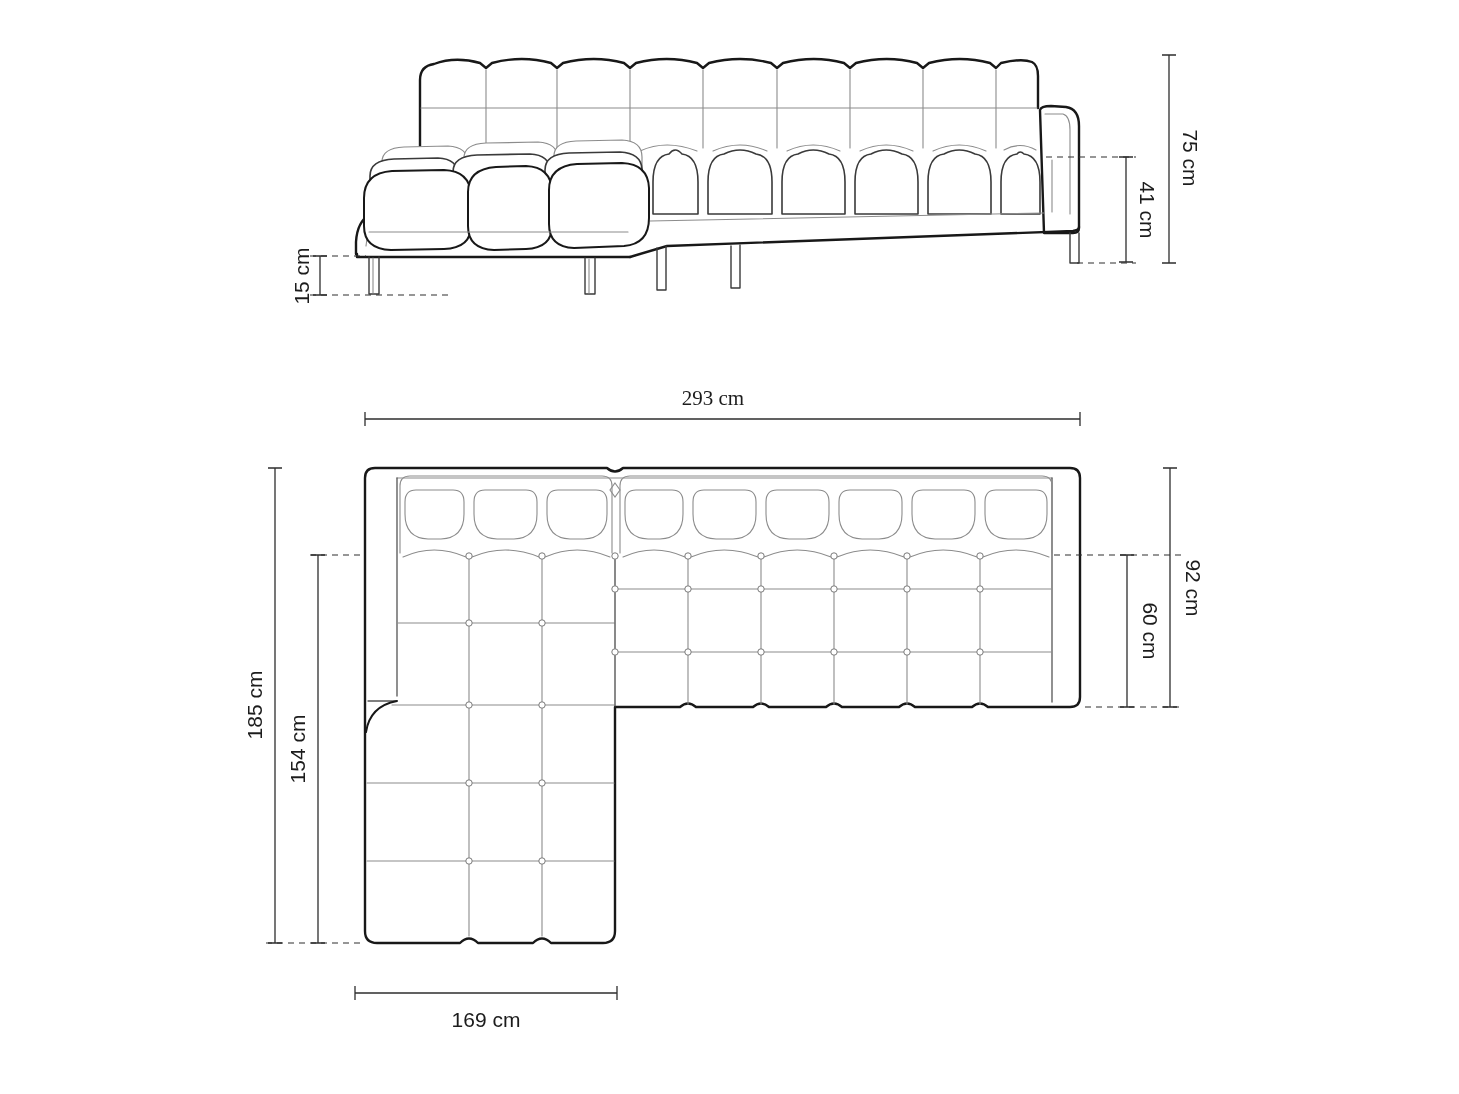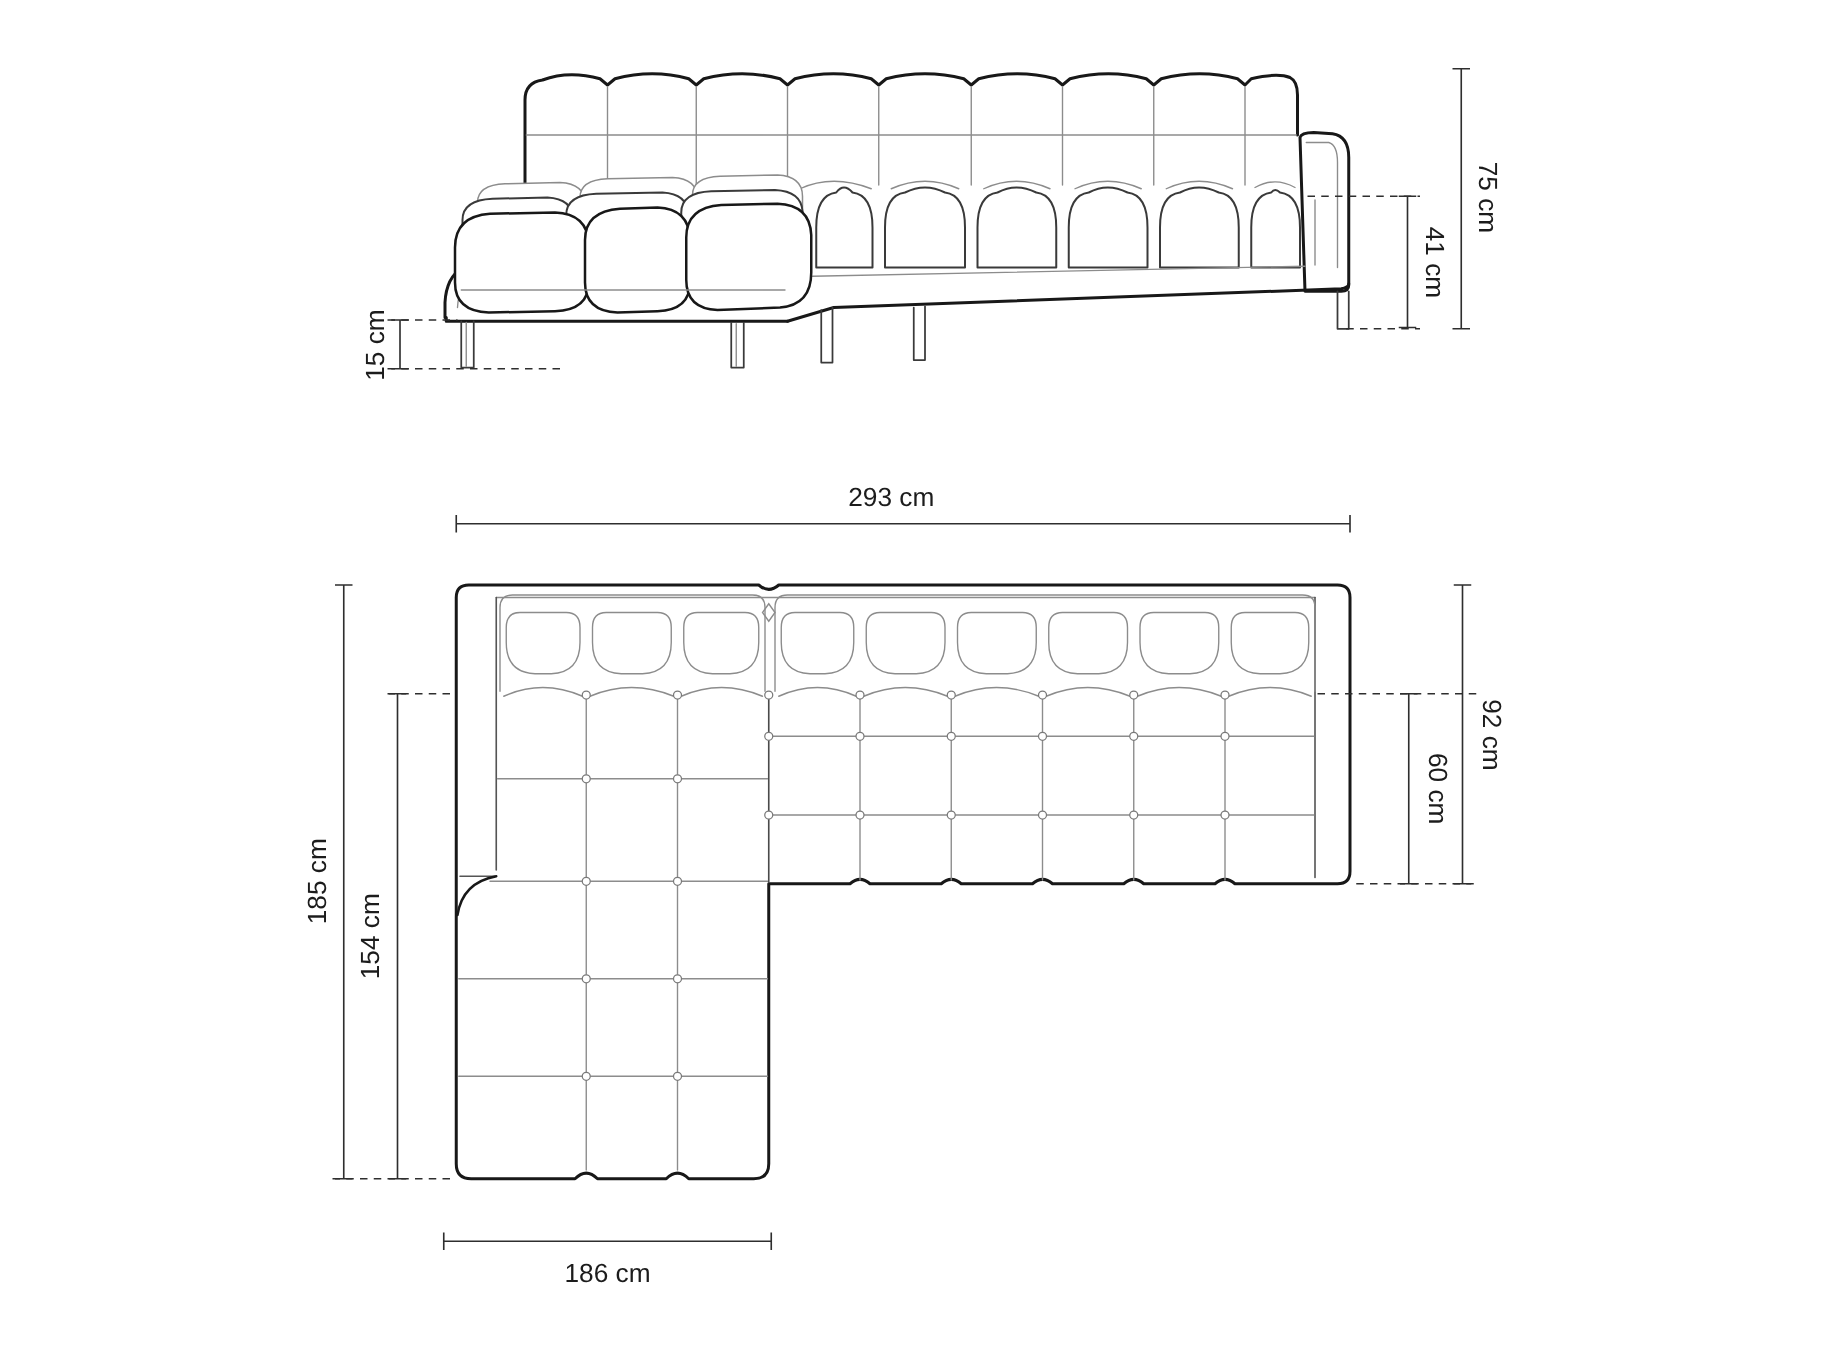--- a/index.html
+++ b/index.html
@@ -205,20 +205,20 @@
     <path class="dim" d="M 1170,468 V 707 M 1163,468 H 1177 M 1163,707 H 1177"></path>
     <path class="dim" d="M 1127,555 V 707 M 1120,555 H 1134 M 1120,707 H 1134"></path>
     <path class="dim" d="M 355,993 H 617 M 355,986 V 1000 M 617,986 V 1000"></path>
   </g>
 </svg>
 
 <div class="dim-label rot-cw" style="left:1190px;top:158px;">75 cm</div>
 <div class="dim-label rot-cw" style="left:1147px;top:210px;">41 cm</div>
 <div class="dim-label rot-ccw" style="left:301px;top:276px;">15 cm</div>
 
-<div class="dim-label" style="left:713px;top:398px;">293 cm</div>
+<div class="dim-label" style="left:713px;top:398px;font-family:Liberation Serif, serif;">293 cm</div>
 <div class="dim-label rot-ccw" style="left:254px;top:705px;">185 cm</div>
 <div class="dim-label rot-ccw" style="left:297px;top:749px;">154 cm</div>
 <div class="dim-label rot-cw" style="left:1193px;top:588px;">92 cm</div>
 <div class="dim-label rot-cw" style="left:1150px;top:631px;">60 cm</div>
-<div class="dim-label" style="left:486px;top:1019px;">186 cm</div>
+<div class="dim-label" style="left:486px;top:1019px;">169 cm</div>
 
 </div>
 
 </body></html>

